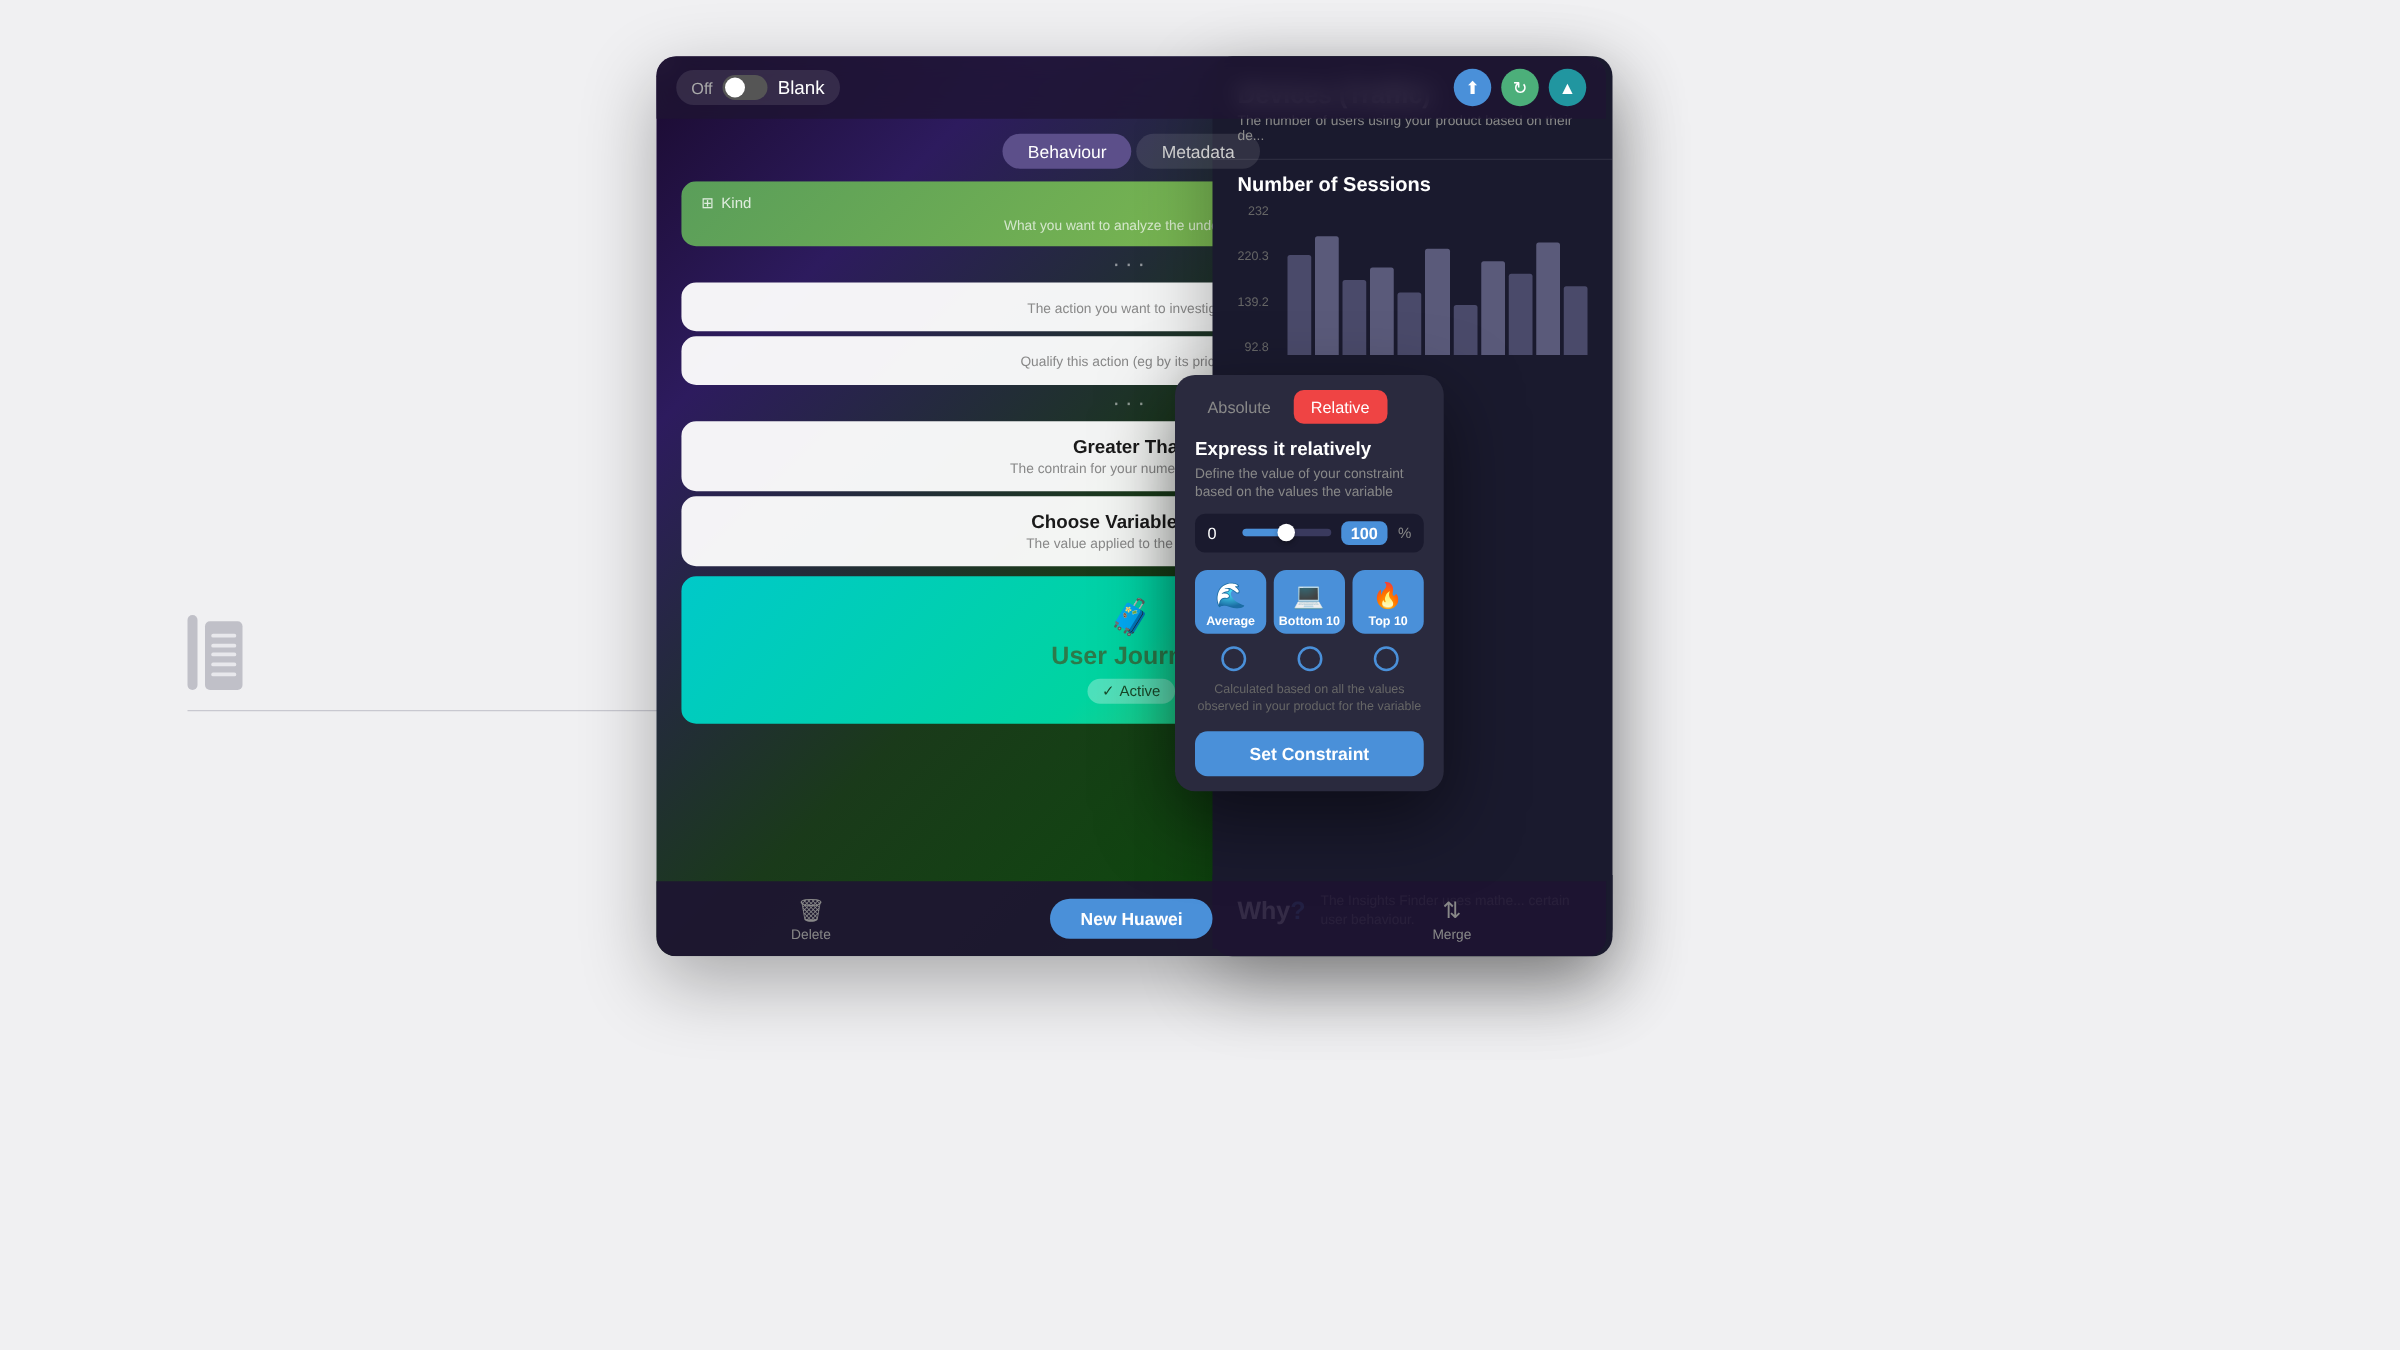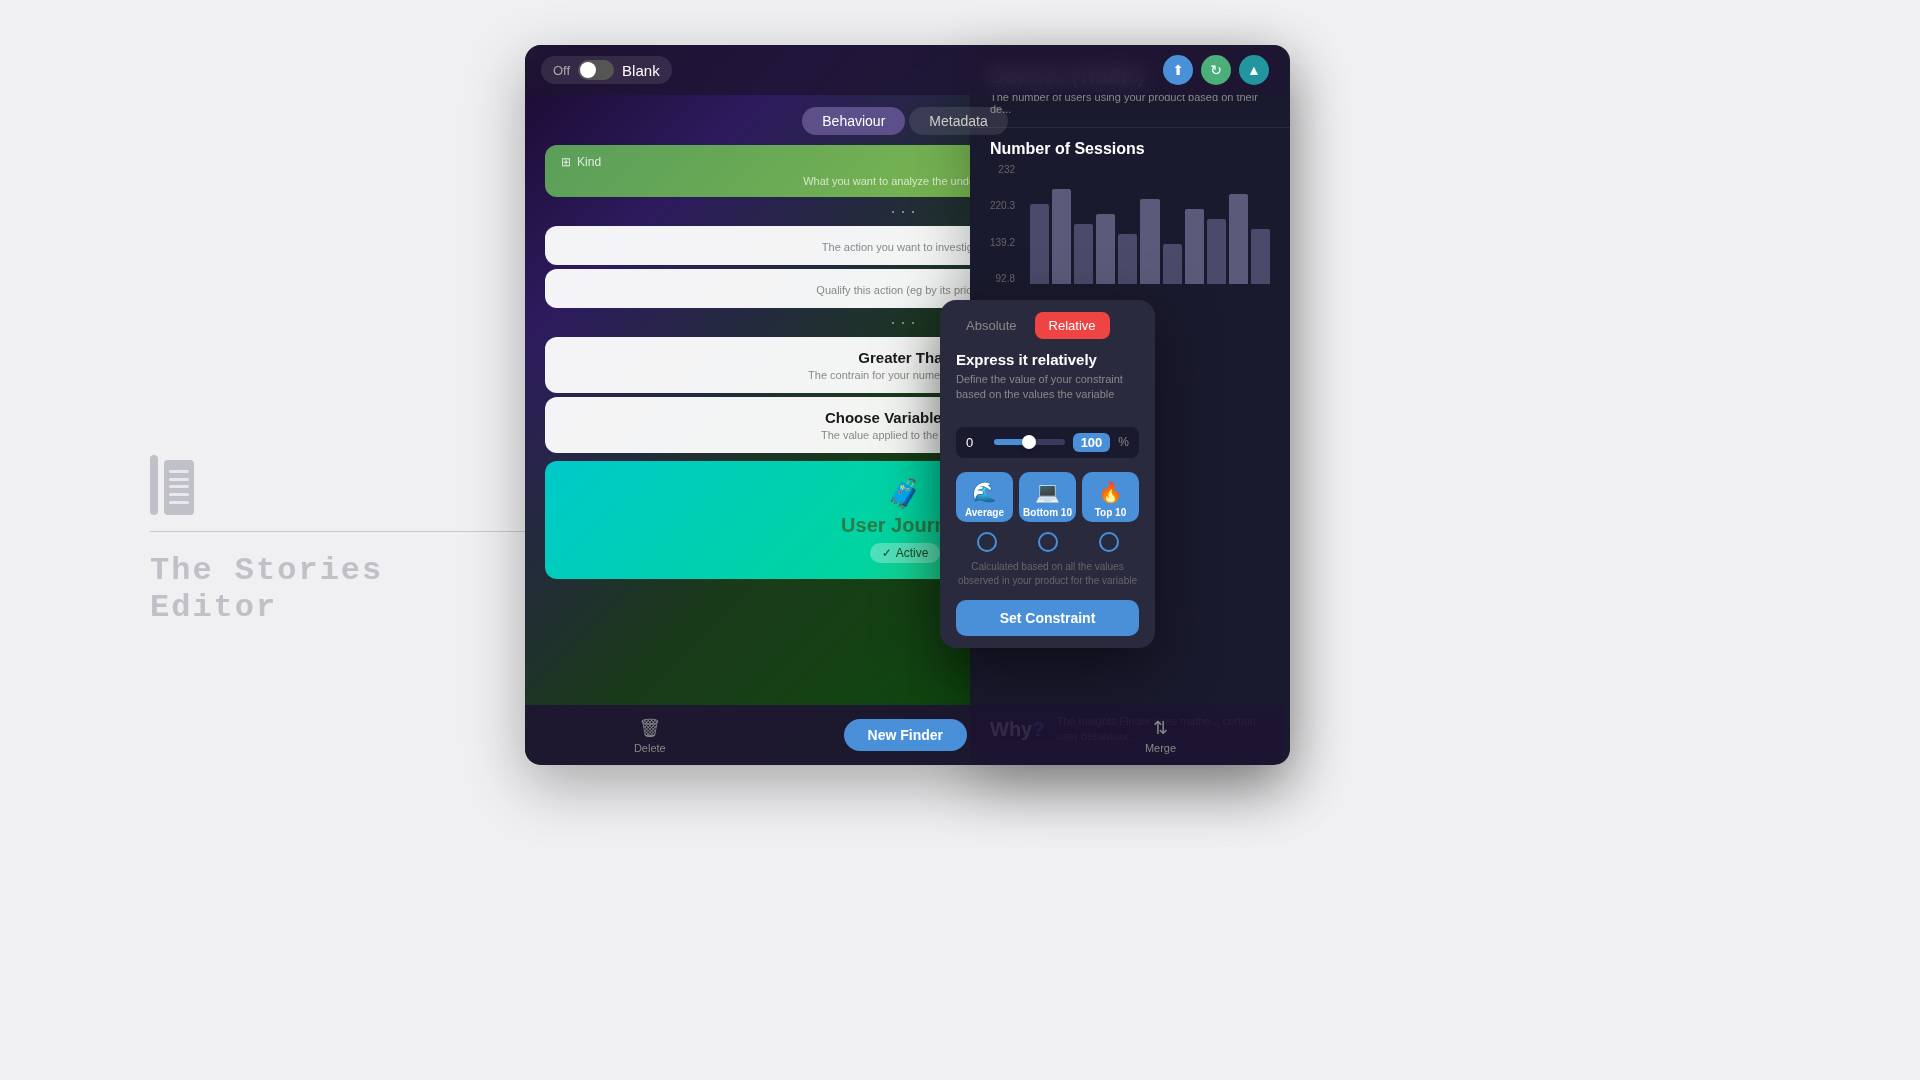--- a/index.html
+++ b/index.html
@@ -463,21 +463,21 @@
     .popup-express-title {
       color: #fff;
       font-size: 15px;
       font-weight: 600;
       margin-bottom: 4px;
     }
 
     .popup-express-desc {
       color: #888;
       font-size: 11px;
-      margin-bottom: 24px;
+      margin-bottom: 8px;
       line-height: 1.4;
     }
 
     
     .range-container {
       background: #1a1a2e;
       border-radius: 8px;
       padding: 6px 10px;
       display: flex;
       align-items: center;
@@ -650,21 +650,20 @@
     <div class="icon-bar-thin"></div>
     <div class="icon-bar-thick">
       <div class="icon-bar-line"></div>
       <div class="icon-bar-line"></div>
       <div class="icon-bar-line"></div>
       <div class="icon-bar-line"></div>
       <div class="icon-bar-line"></div>
     </div>
   </div>
   <div class="divider-line"></div>
-  <div class="app-title">The Stories Editor</div>
 </div>
 
 <div class="screenshot-container">
   <div class="app-bg"></div>
 
   <div class="top-bar">
     <div class="toggle-group">
       <span class="toggle-label">Off</span>
       <div class="toggle-switch">
         <div class="toggle-knob"></div>
@@ -724,21 +723,21 @@
       </div>
     </div>
 
   </div>
 
   <div class="bottom-bar">
     <div class="bottom-action">
       <div class="bottom-action-icon">🗑</div>
       <div class="bottom-action-label">Delete</div>
     </div>
-    <div class="new-story-btn">New Finder</div>
+    <div class="new-story-btn">New Huawei</div>
     <div class="bottom-action">
       <div class="bottom-action-icon">⇅</div>
       <div class="bottom-action-label">Merge</div>
     </div>
   </div>
 </div>
 
 <div class="right-panel">
   <div class="devices-header">
     <div class="devices-title">Devices (Traffic)</div>

